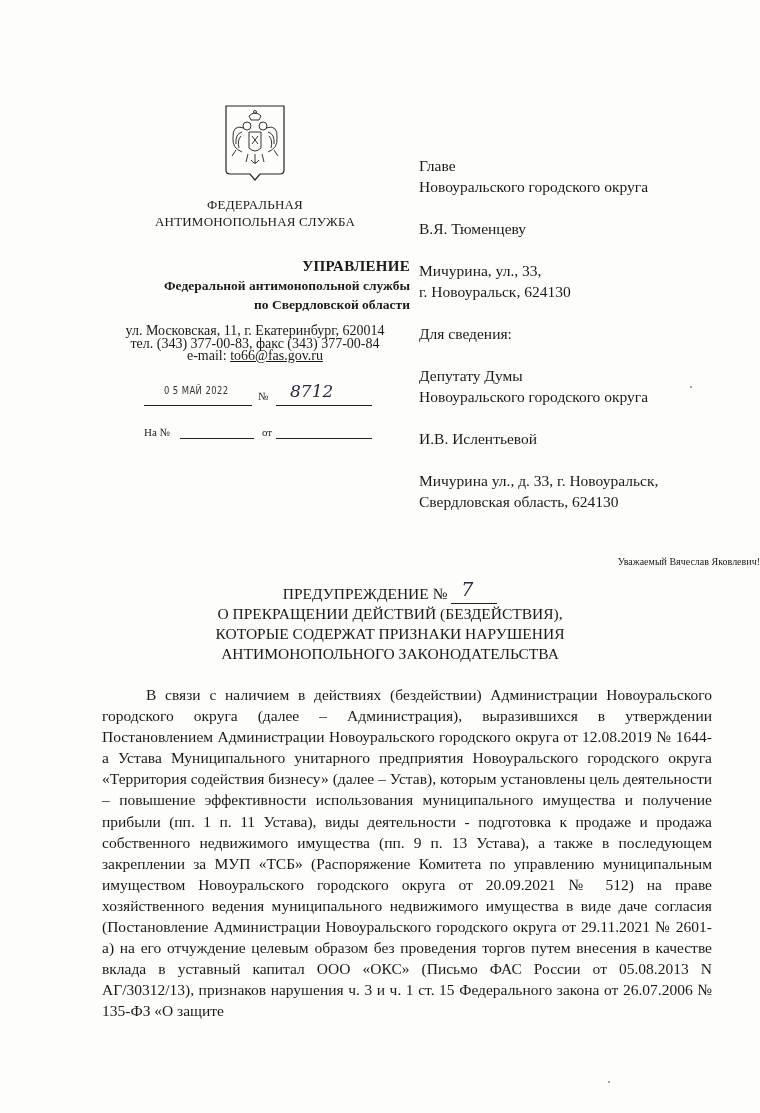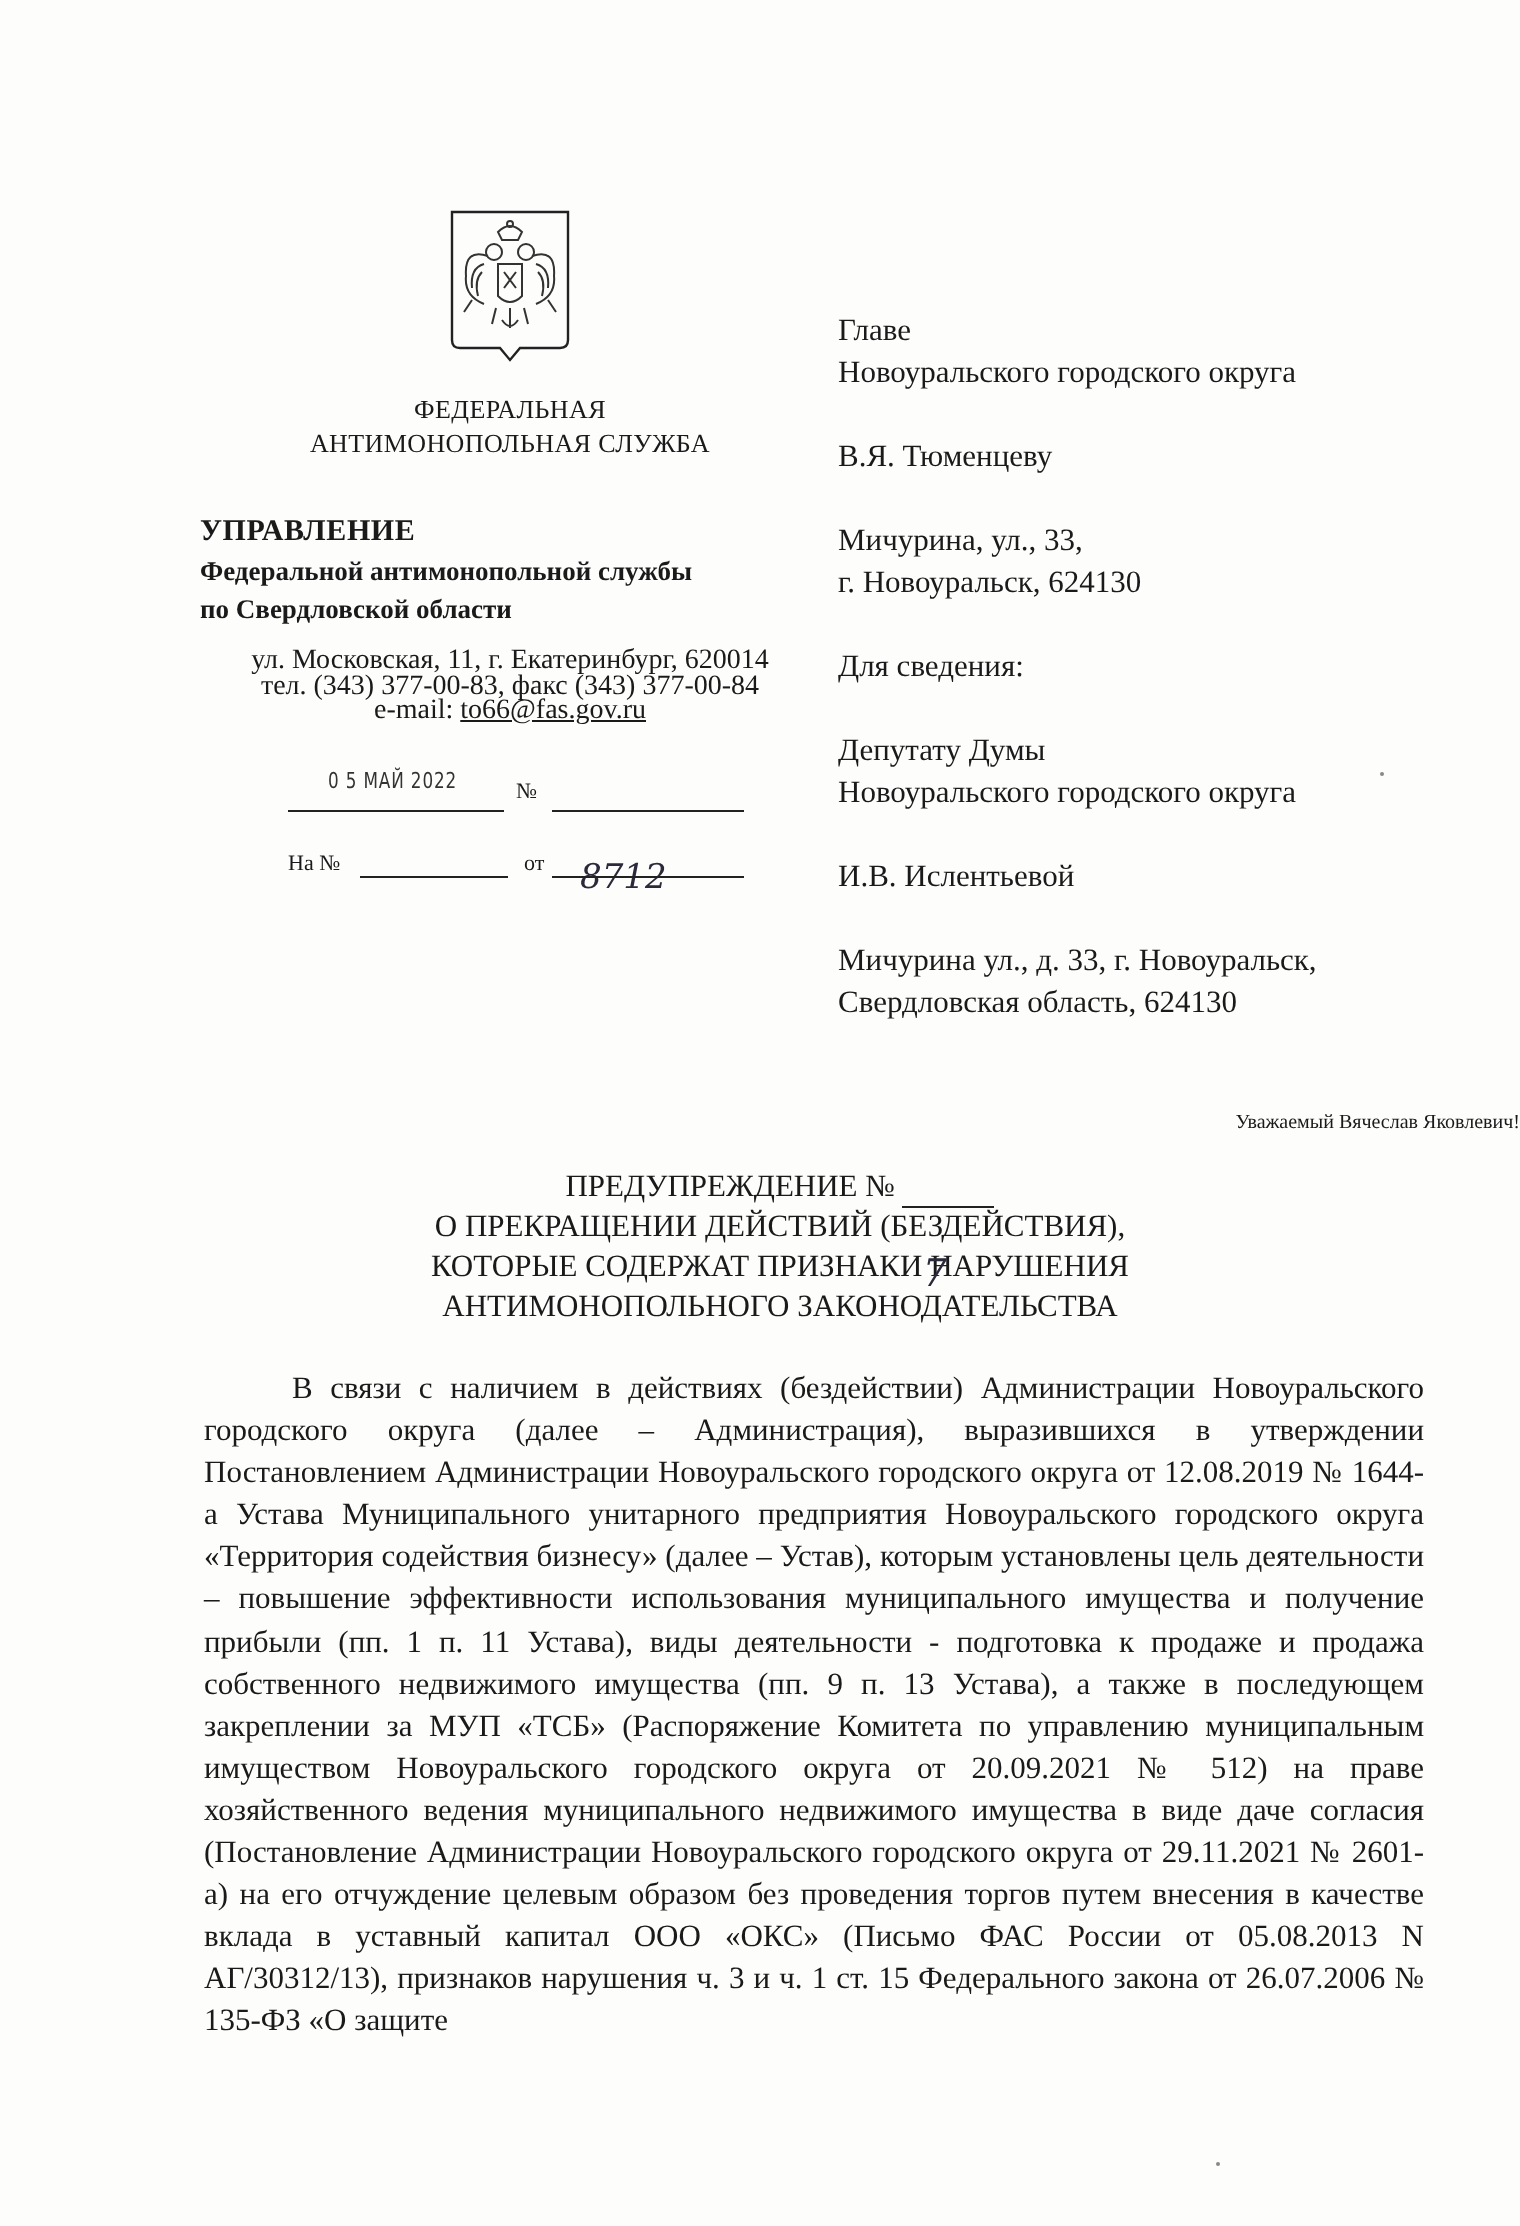--- a/index.html
+++ b/index.html
@@ -24,21 +24,21 @@
     }
     .org-name {
       left: 100px; width: 310px; top: 196px;
       text-align: center;
       font-size: 13px;
       line-height: 17px;
       letter-spacing: 0.2px;
     }
     .dept {
       left: 100px; width: 310px; top: 256px;
-      text-align: left;
+      text-align: right;
       font-weight: bold;
     }
     .dept .dept-title { font-size: 15px; line-height: 20px; letter-spacing: 0.3px; }
     .dept .dept-line { font-size: 13.5px; line-height: 19px; }
     .contacts {
       left: 100px; width: 310px; top: 325px;
       text-align: center;
       font-size: 14px;
       line-height: 12.5px;
     }
@@ -64,21 +64,20 @@
     }
     .num-label {
       position: absolute;
       left: 118px; top: 6px;
       font-size: 11px;
     }
     .handwritten {
       font-family: "DejaVu Serif", serif;
       font-style: italic;
       color: #2a2a3a;
-      margin-top: 48px;
     }
     .reg-number {
       position: absolute;
       left: 150px; top: -3px;
       font-size: 17px;
     }
     .ref-row {
       left: 140px; top: 424px;
       width: 250px; height: 20px; text-align: center;
     }

